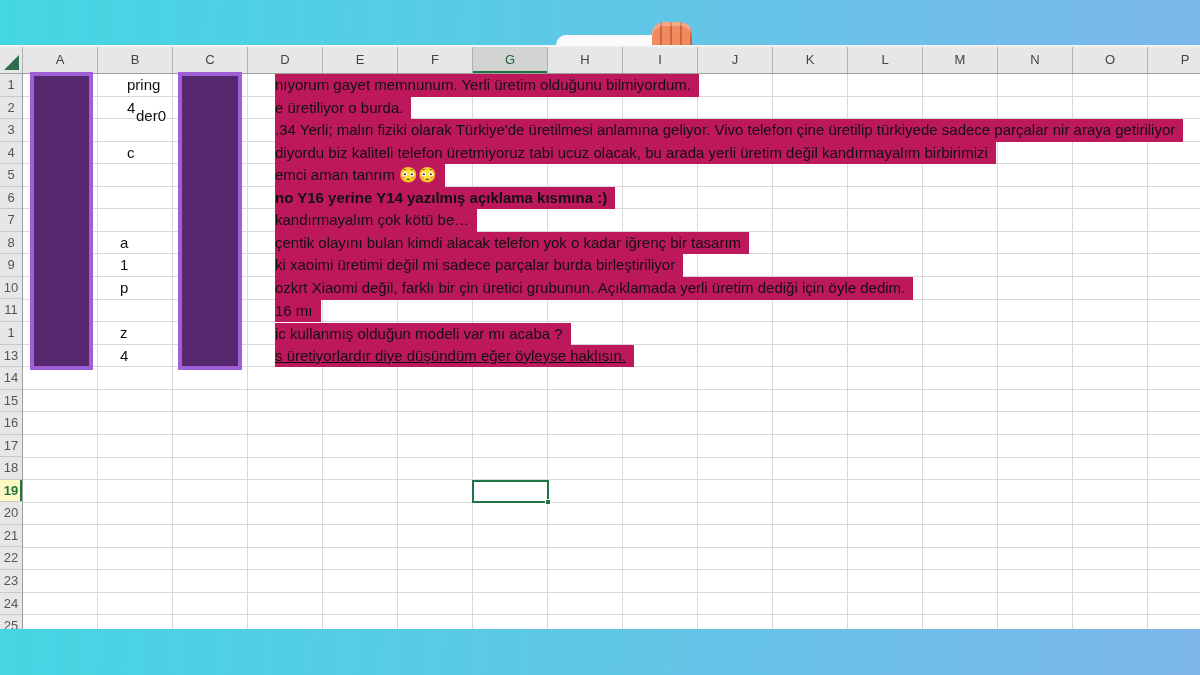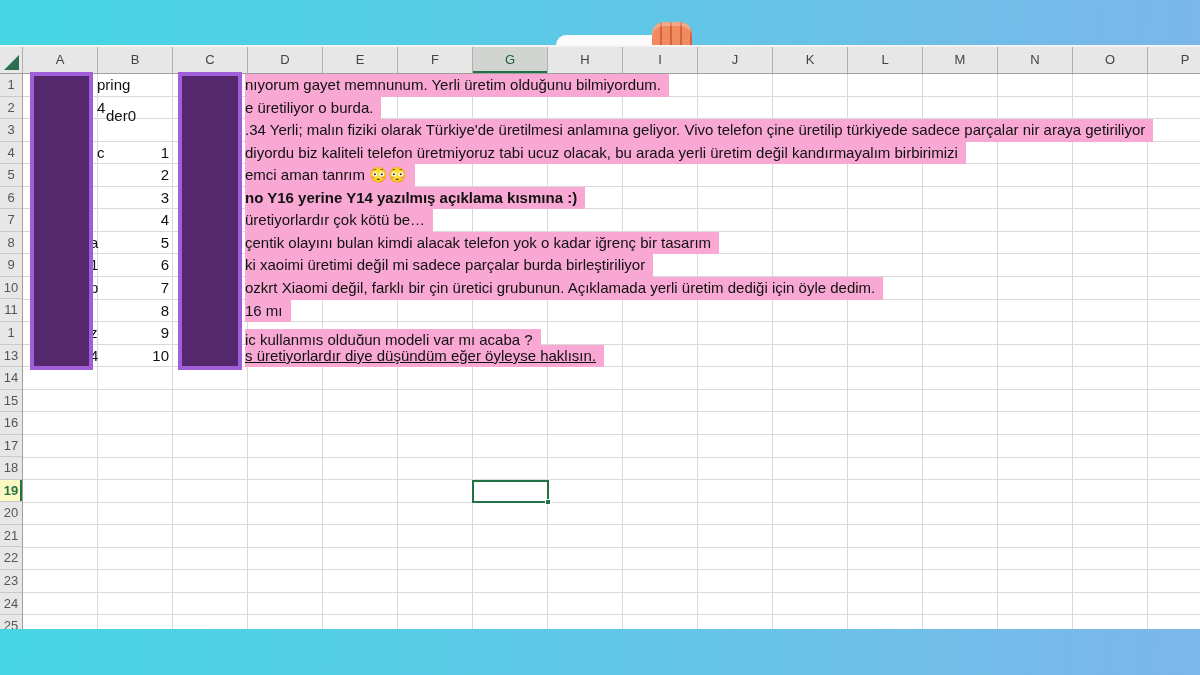--- a/index.html
+++ b/index.html
@@ -37,24 +37,24 @@
       background-image:
         repeating-linear-gradient(to right,transparent 0,transparent 74px,var(--grid) 74px,var(--grid) 75px),
         repeating-linear-gradient(to bottom,transparent 0,transparent 21.56px,var(--grid) 21.56px,var(--grid) 22.56px);}
   .rowhdrs{position:absolute;left:0;top:0;width:23px;bottom:0;background:var(--hdr-bg);
       border-right:1px solid #9f9f9f;z-index:4;}
   .rh{height:22.56px;font-size:13px;color:#555;text-align:center;line-height:22.56px;
       border-bottom:1px solid #c9c9c9;}
   .rh.sel{color:var(--accent);background:#fef9c3;box-shadow:inset -2px 0 0 var(--accent);font-weight:bold;}
 
   .spill,.bval,.comment{position:absolute;height:22.56px;line-height:22.56px;
-      font-size:15px;color:#111;white-space:nowrap;}
+      font-size:15px;color:#111;white-space:nowrap;margin-left:30px;}
   .spill{z-index:1;}
   .bval{left:98px;width:71px;text-align:right;z-index:1;}
-  .comment{left:245px;background:#f9a8d4;padding-right:8px;z-index:1;}
+  .comment{left:245px;background:#be185d;padding-right:8px;z-index:1;}
 
   .redaction{position:absolute;z-index:3;background:var(--red-fill);
       border:4px solid var(--red-border);}
 
   .selcell{position:absolute;left:472px;top:406.1px;width:77px;height:23px;
       border:2px solid var(--accent);z-index:5;background:transparent;}
   .selcell .handle{position:absolute;right:-4px;bottom:-4px;width:6px;height:6px;
       background:var(--accent);border:1px solid #fff;}
 </style>
 </head>
@@ -123,35 +123,35 @@
         <div class="spill" style="top: 31px; left: 97px; padding-left: 9px;">der0</div>
         <div class="comment" style="top: 45.12px;">.34 Yerli; malın fiziki olarak Türkiye'de üretilmesi anlamına geliyor. Vivo telefon çine üretilip türkiyede sadece parçalar nir araya getiriliyor</div>
         <div class="spill" style="top: 67.68px; left: 97px;">c</div>
         <div class="bval" style="top: 67.68px;">1</div>
         <div class="comment" style="top: 67.68px;">diyordu biz kaliteli telefon üretmiyoruz tabi ucuz olacak, bu arada yerli üretim değil kandırmayalım birbirimizi</div>
         <div class="bval" style="top: 90.24px;">2</div>
         <div class="comment" style="top: 90.24px;">emci aman tanrım 😳😳</div>
         <div class="bval" style="top: 112.8px;">3</div>
         <div class="comment" style="top: 112.8px; font-weight: bold;">no Y16 yerine Y14 yazılmış açıklama kısmına :)</div>
         <div class="bval" style="top: 135.36px;">4</div>
-        <div class="comment" style="top: 135.36px;">üretiyorlardır çok kötü be…</div>
+        <div class="comment" style="top: 135.36px;">kandırmayalım çok kötü be…</div>
         <div class="spill" style="top: 157.92px; left: 90px;">a</div>
         <div class="bval" style="top: 157.92px;">5</div>
         <div class="comment" style="top: 157.92px;">çentik olayını bulan kimdi alacak telefon yok o kadar iğrenç bir tasarım</div>
         <div class="spill" style="top: 180.48px; left: 90px;">1</div>
         <div class="bval" style="top: 180.48px;">6</div>
         <div class="comment" style="top: 180.48px;">ki xaoimi üretimi değil mi sadece parçalar burda birleştiriliyor</div>
         <div class="spill" style="top: 203.04px; left: 90px;">p</div>
         <div class="bval" style="top: 203.04px;">7</div>
         <div class="comment" style="top: 203.04px;">ozkrt Xiaomi değil, farklı bir çin üretici grubunun. Açıklamada yerli üretim dediği için öyle dedim.</div>
         <div class="bval" style="top: 225.6px;">8</div>
         <div class="comment" style="top: 225.6px;">16 mı</div>
         <div class="spill" style="top: 248.16px; left: 90px;">z</div>
         <div class="bval" style="top: 248.16px;">9</div>
-        <div class="comment" style="top: 255px;">ic kullanmış olduğun modeli var mı acaba ?</div>
+        <div class="comment" style="top: 249px;">ic kullanmış olduğun modeli var mı acaba ?</div>
         <div class="spill" style="top: 270.72px; left: 90px;">4</div>
         <div class="bval" style="top: 270.72px;">10</div>
         <div class="comment" style="top: 270.72px; text-decoration: underline;">s üretiyorlardır diye düşündüm eğer öyleyse haklısın.</div>
       </div>
     <div class="redaction" id="red1" style="left:30px;top:-2px;width:63px;height:298px"></div>
     <div class="redaction" id="red2" style="left:178px;top:-2px;width:64px;height:298px"></div>
     <div class="selcell">
       <div class="handle"></div>
     </div>
   </div>

